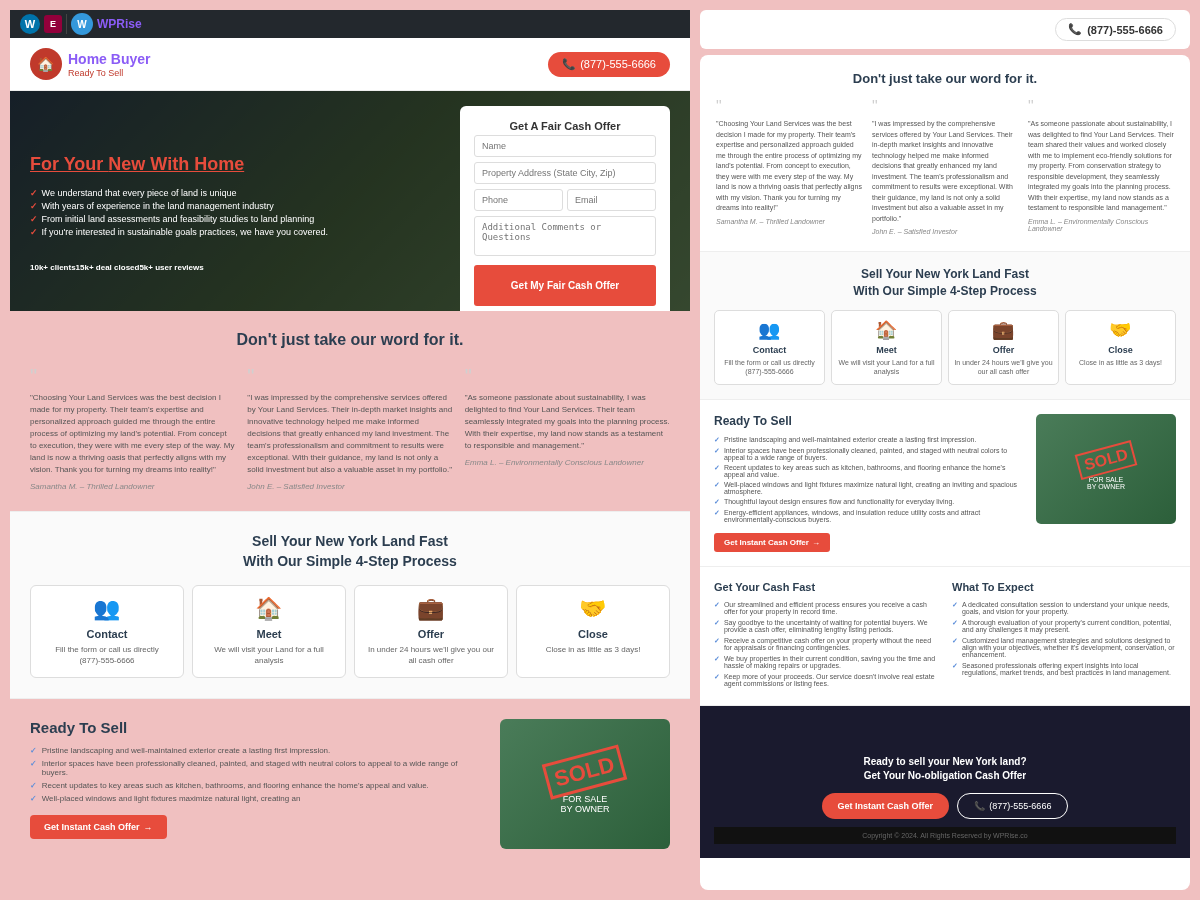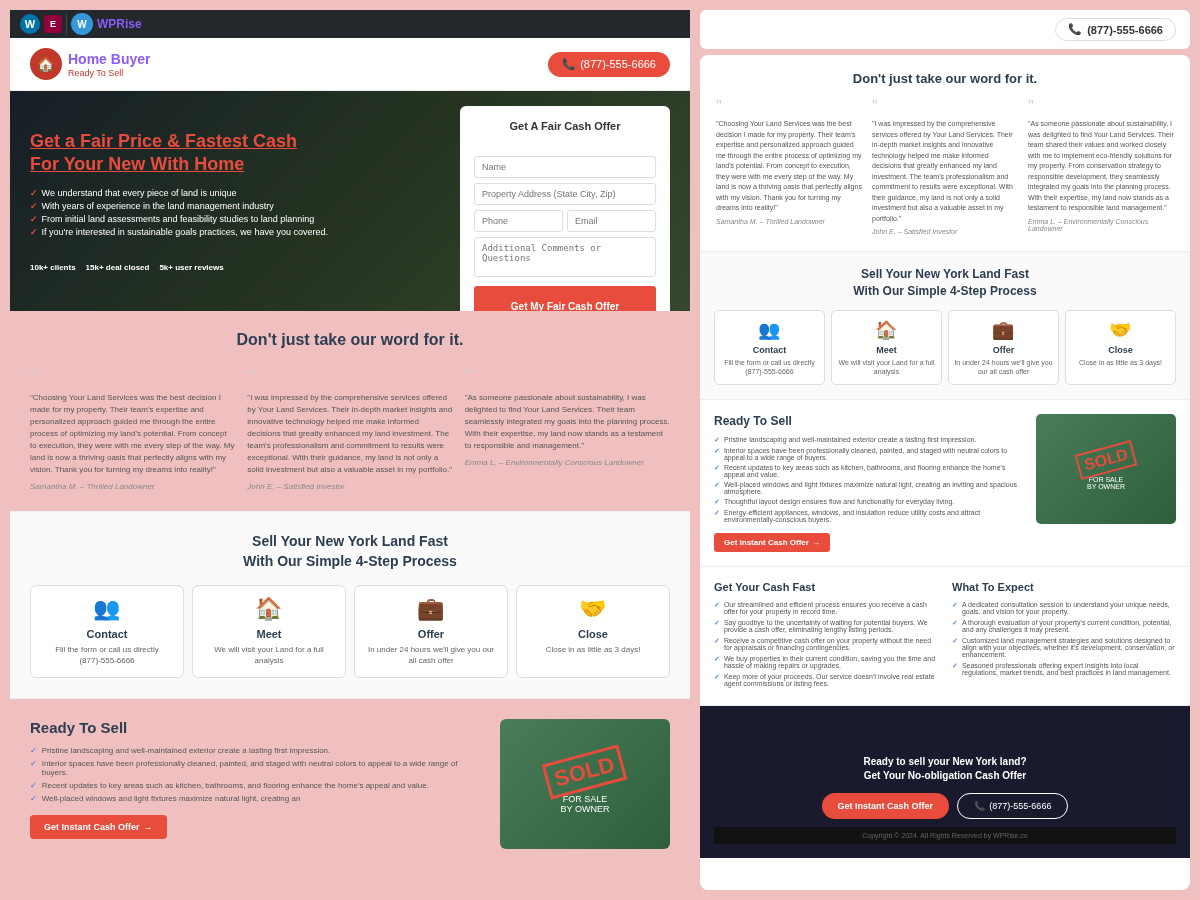--- a/index.html
+++ b/index.html
@@ -15,26 +15,26 @@
 
     
     .hero { position: relative; height: 220px; background: linear-gradient(135deg, #2c3e50 0%, #4a6741 50%, #6b8f5e 100%); display: flex; align-items: center; padding: 20px; overflow: hidden; }
     .hero-overlay { position: absolute; inset: 0; background: rgba(0,0,0,0.5); }
     .hero-content { position: relative; z-index: 2; width: 55%; }
     .hero-title { color: #fff; font-size: 18px; font-weight: bold; line-height: 1.3; margin-bottom: 12px; }
     .hero-title span { color: #e74c3c; text-decoration: underline; }
     .hero-checks { list-style: none; margin-bottom: 12px; }
     .hero-checks li { color: #fff; font-size: 9px; margin-bottom: 3px; display: flex; align-items: flex-start; gap: 4px; }
     .hero-checks li::before { content: '✓'; color: #e74c3c; font-weight: bold; flex-shrink: 0; }
-    .hero-stats { display: flex; gap: 10px; margin-top: 26px; }
+    .hero-stats { display: flex; gap: 0; margin-top: 26px; }
     .hero-stat { color: #fff; font-size: 8px; font-weight: bold; }
 
     
     .hero-form { position: absolute; right: 20px; top: 15px; z-index: 2; background: #fff; border-radius: 6px; padding: 14px; width: 210px; }
-    .hero-form-title { font-size: 11px; font-weight: bold; color: #333; margin-bottom: 24px; text-align: center; }
+    .hero-form-title { font-size: 11px; font-weight: bold; color: #333; margin-bottom: 3px; text-align: center; }
     .hero-form input, .hero-form textarea { width: 100%; border: 1px solid #ddd; border-radius: 3px; padding: 5px 7px; font-size: 9px; margin-bottom: 5px; }
     .hero-form textarea { height: 40px; resize: none; }
     .hero-form-row { display: flex; gap: 4px; }
     .hero-form-row input { width: 50%; }
     .hero-form-submit { width: 100%; background: #e74c3c; color: #fff; border: none; border-radius: 3px; padding: 15px; font-size: 10px; font-weight: bold; cursor: pointer; margin-bottom: 5px; }
     .hero-form-or { text-align: center; font-size: 9px; color: #999; margin-bottom: 5px; }
 
     
     .section { padding: 20px; }
     .section-title { text-align: center; font-size: 16px; font-weight: bold; color: #2c3e50; margin-bottom: 16px; }
@@ -166,21 +166,21 @@
       <button class="phone-btn">
         <span>📞</span>
         <span>(877)-555-6666</span>
       </button>
     </div>
 
     <div class="hero">
       <div class="hero-overlay"></div>
       <div class="hero-content">
         <h1 class="hero-title">
-          <span>Get a Fair Price &amp; Fastest Cash</span><br>
+          <br>
           <span>For Your </span><span style="color:#e74c3c;text-decoration:underline;">New With Home</span>
         </h1>
         <ul class="hero-checks">
           <li>We understand that every piece of land is unique</li>
           <li>With years of experience in the land management industry</li>
           <li>From initial land assessments and feasibility studies to land planning</li>
           <li>If you're interested in sustainable goals practices, we have you covered.</li>
         </ul>
         <div class="hero-stats">
           <span class="hero-stat">10k+ clients</span>

